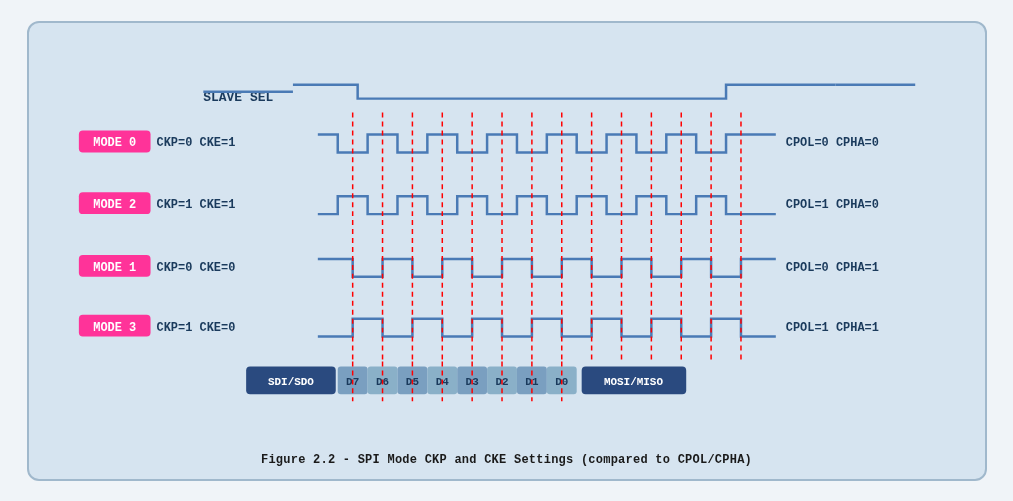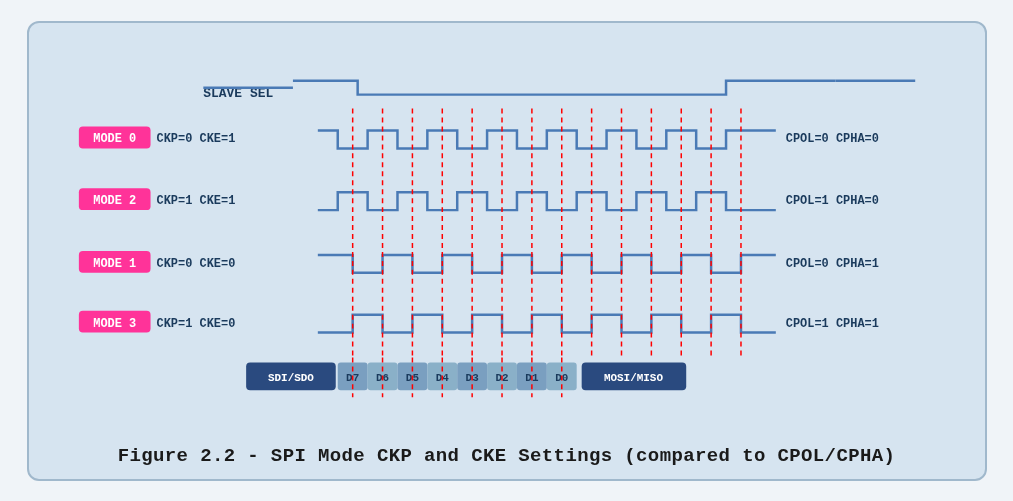--- a/index.html
+++ b/index.html
@@ -23,21 +23,21 @@
       flex-direction: column;
       align-items: center;
     }
     .diagram-area {
       width: 100%;
       flex: 1;
       position: relative;
     }
     .caption {
       margin-top: 10px;
-      font-size: 19px;
+      font-size: 12px;
       font-weight: bold;
       color: #1a1a1a;
       letter-spacing: 0.02em;
     }
 
     
     .timing-svg {
       width: 100%;
       height: 100%;
     }

